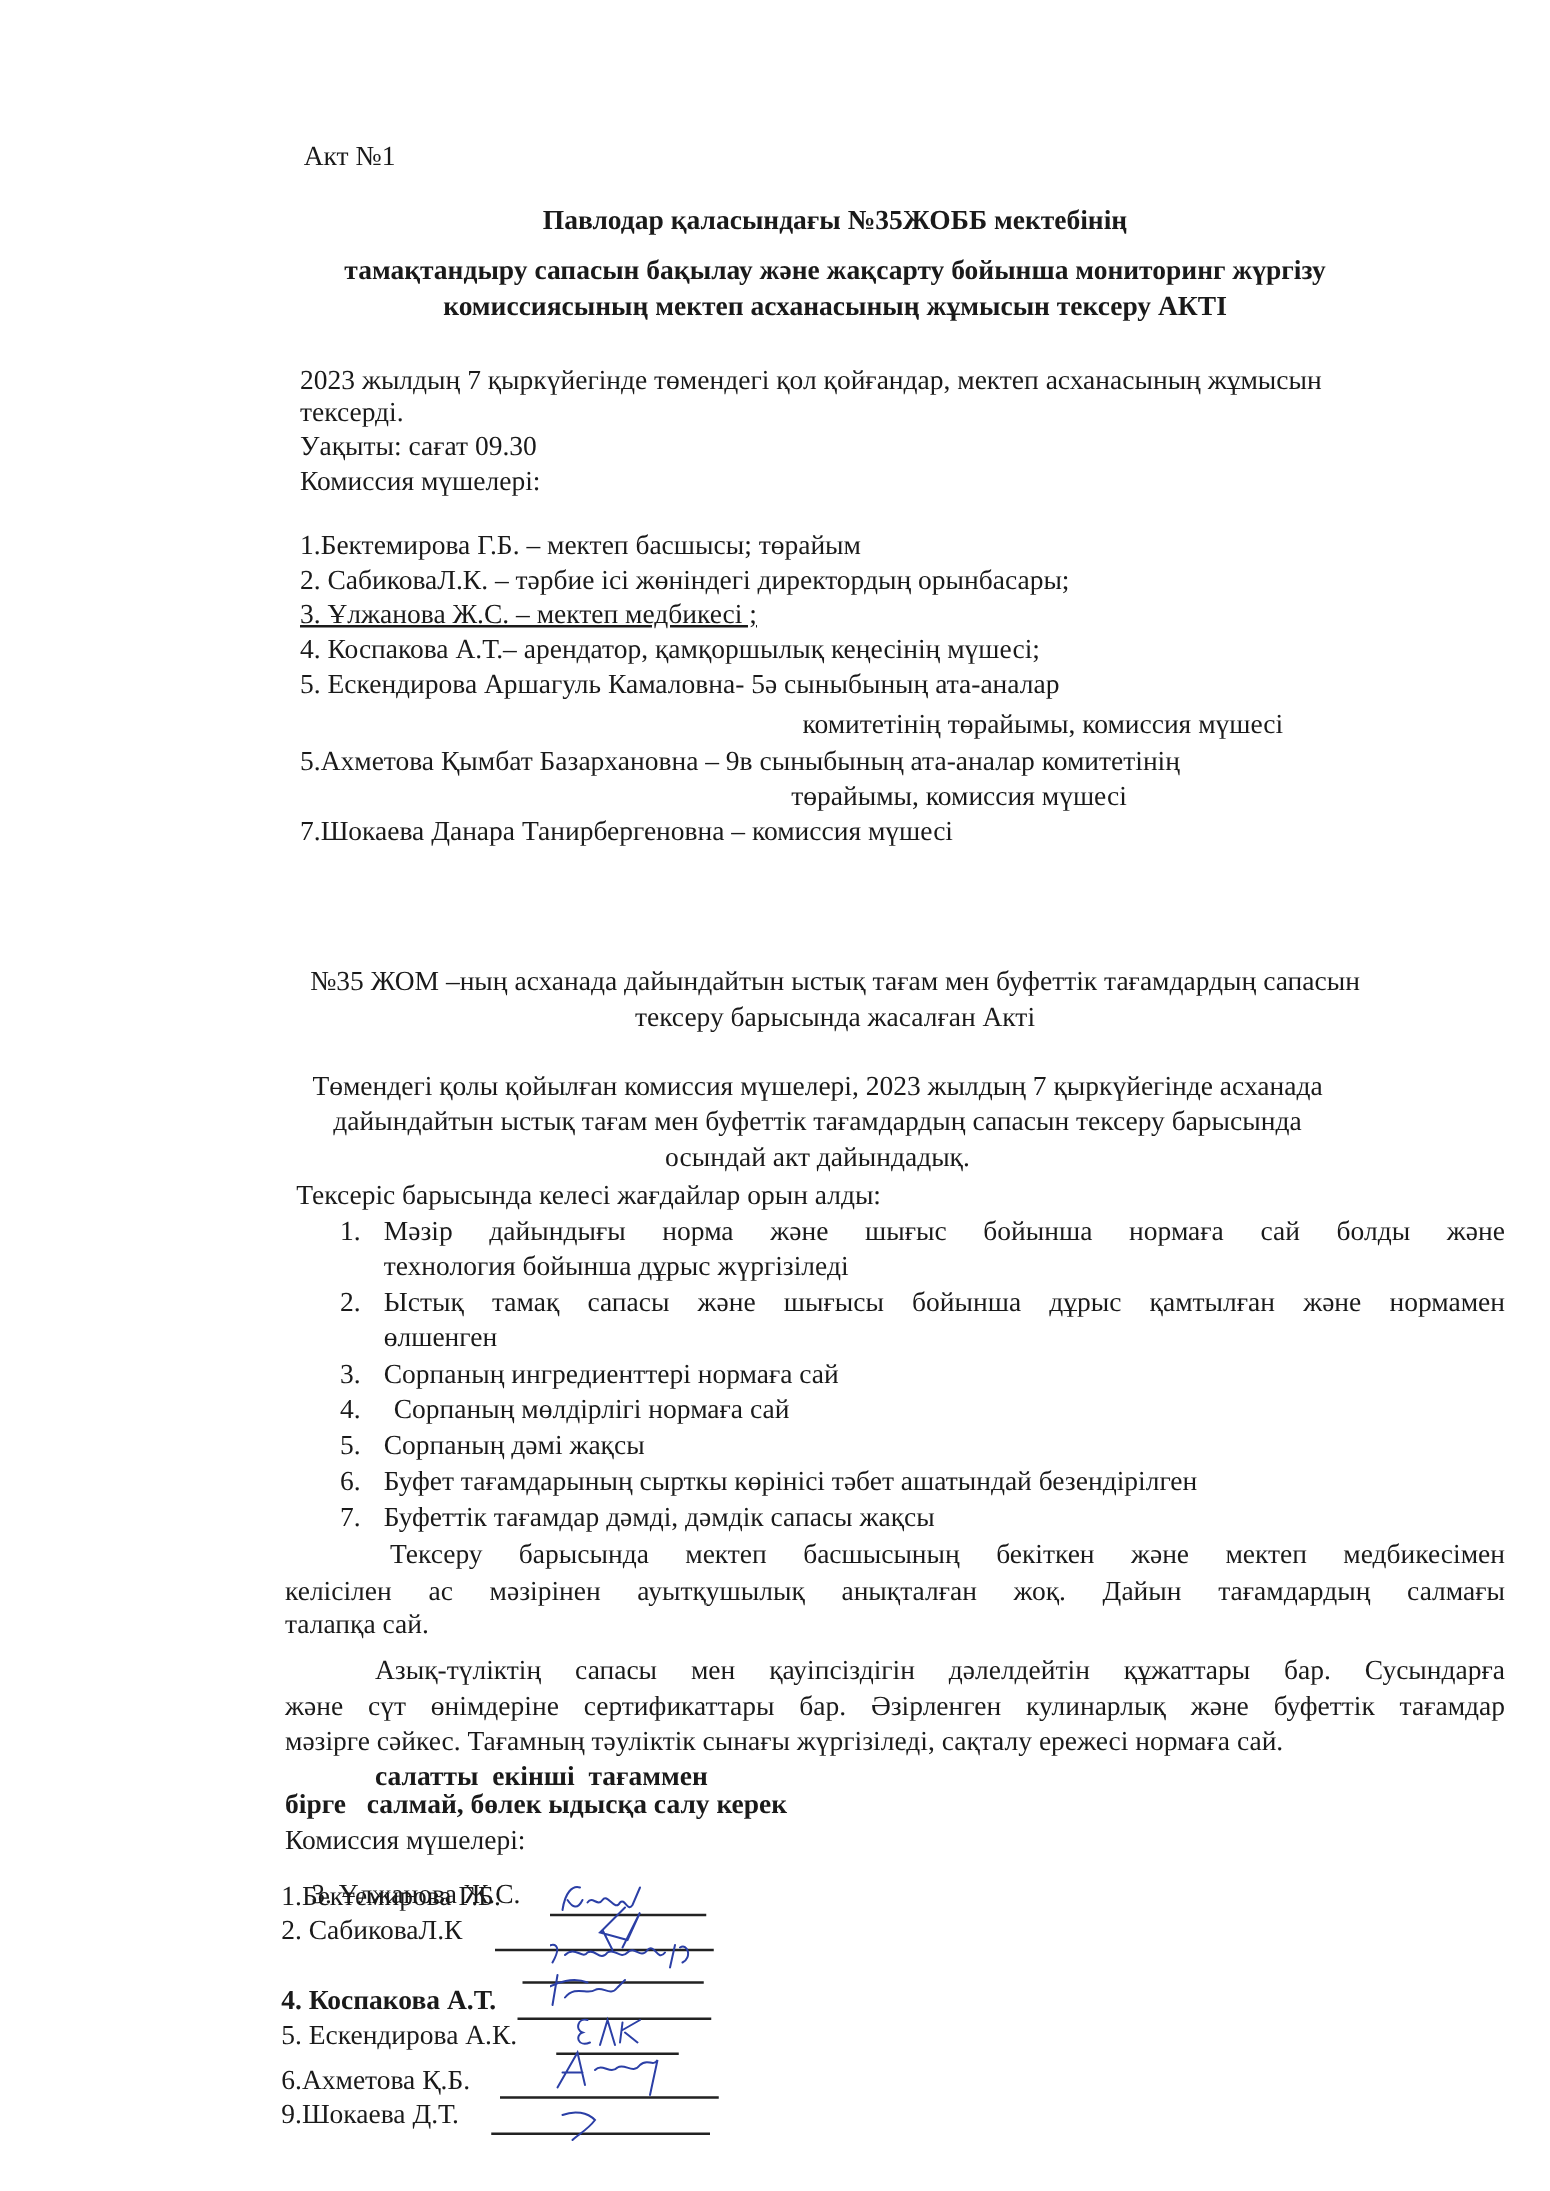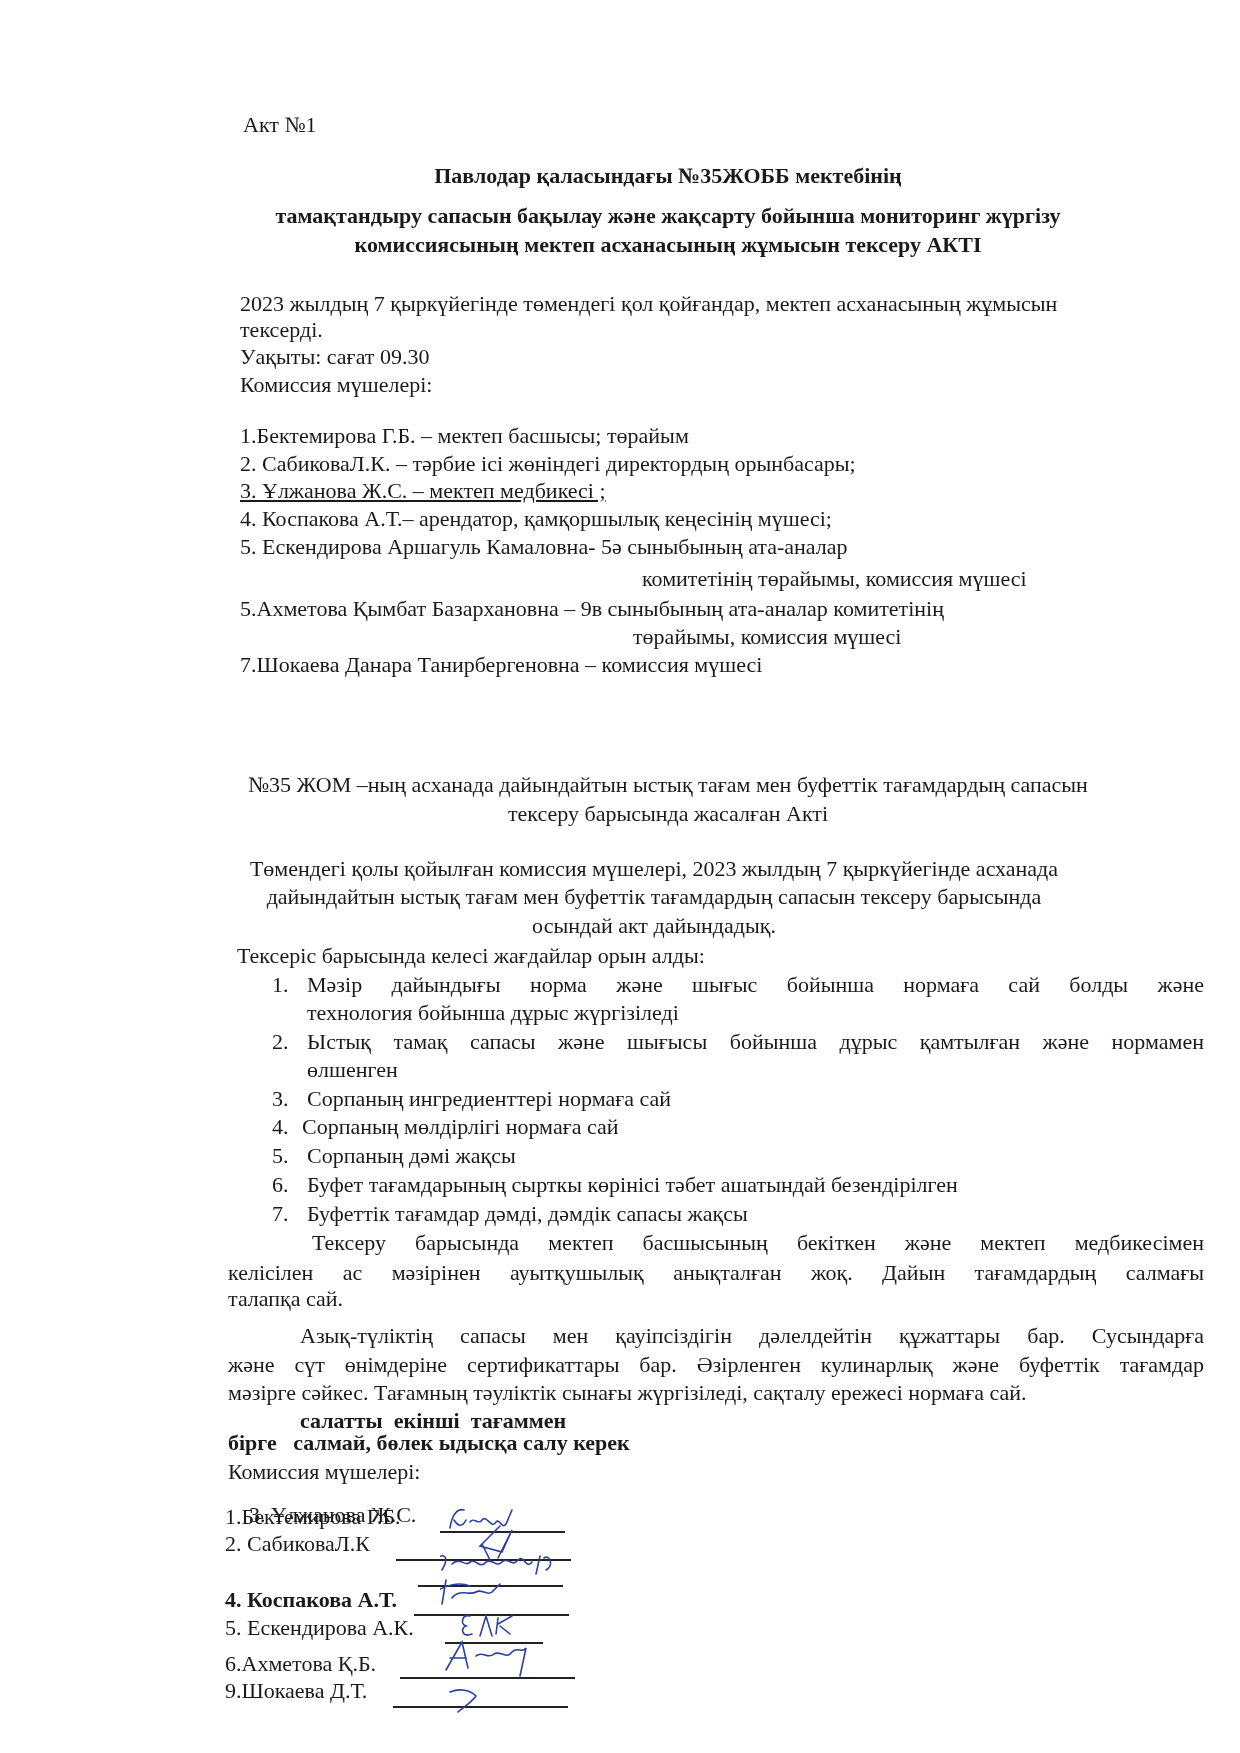--- a/index.html
+++ b/index.html
@@ -55,21 +55,21 @@
   <div class="ln" style="left:307px; top:1000px;">технология бойынша дұрыс жүргізіледі</div>
 
   <div class="num" style="left:272px; top:1029px;">2.</div>
   <div class="ln j" style="left:307px; top:1029px; width:897px;">Ыстық  тамақ  сапасы  және  шығысы  бойынша  дұрыс  қамтылған  және  нормамен</div>
   <div class="ln" style="left:307px; top:1057px;">өлшенген</div>
 
   <div class="num" style="left:272px; top:1086px;">3.</div>
   <div class="ln" style="left:307px; top:1086px;">Сорпаның ингредиенттері нормаға сай</div>
 
   <div class="num" style="left:272px; top:1114px;">4.</div>
-  <div class="ln" style="left:302px; top:1114px;text-align:center;">Сорпаның мөлдірлігі нормаға сай</div>
+  <div class="ln" style="left:315px; top:1114px;text-align:center;">Сорпаның мөлдірлігі нормаға сай</div>
 
   <div class="num" style="left:272px; top:1143px;">5.</div>
   <div class="ln" style="left:307px; top:1143px;">Сорпаның дәмі жақсы</div>
 
   <div class="num" style="left:272px; top:1172px;">6.</div>
   <div class="ln" style="left:307px; top:1172px;">Буфет тағамдарының сырткы көрінісі тәбет ашатындай безендірілген</div>
 
   <div class="num" style="left:272px; top:1201px;">7.</div>
   <div class="ln" style="left:307px; top:1201px;">Буфеттік тағамдар дәмді, дәмдік сапасы жақсы</div>
 </div>

